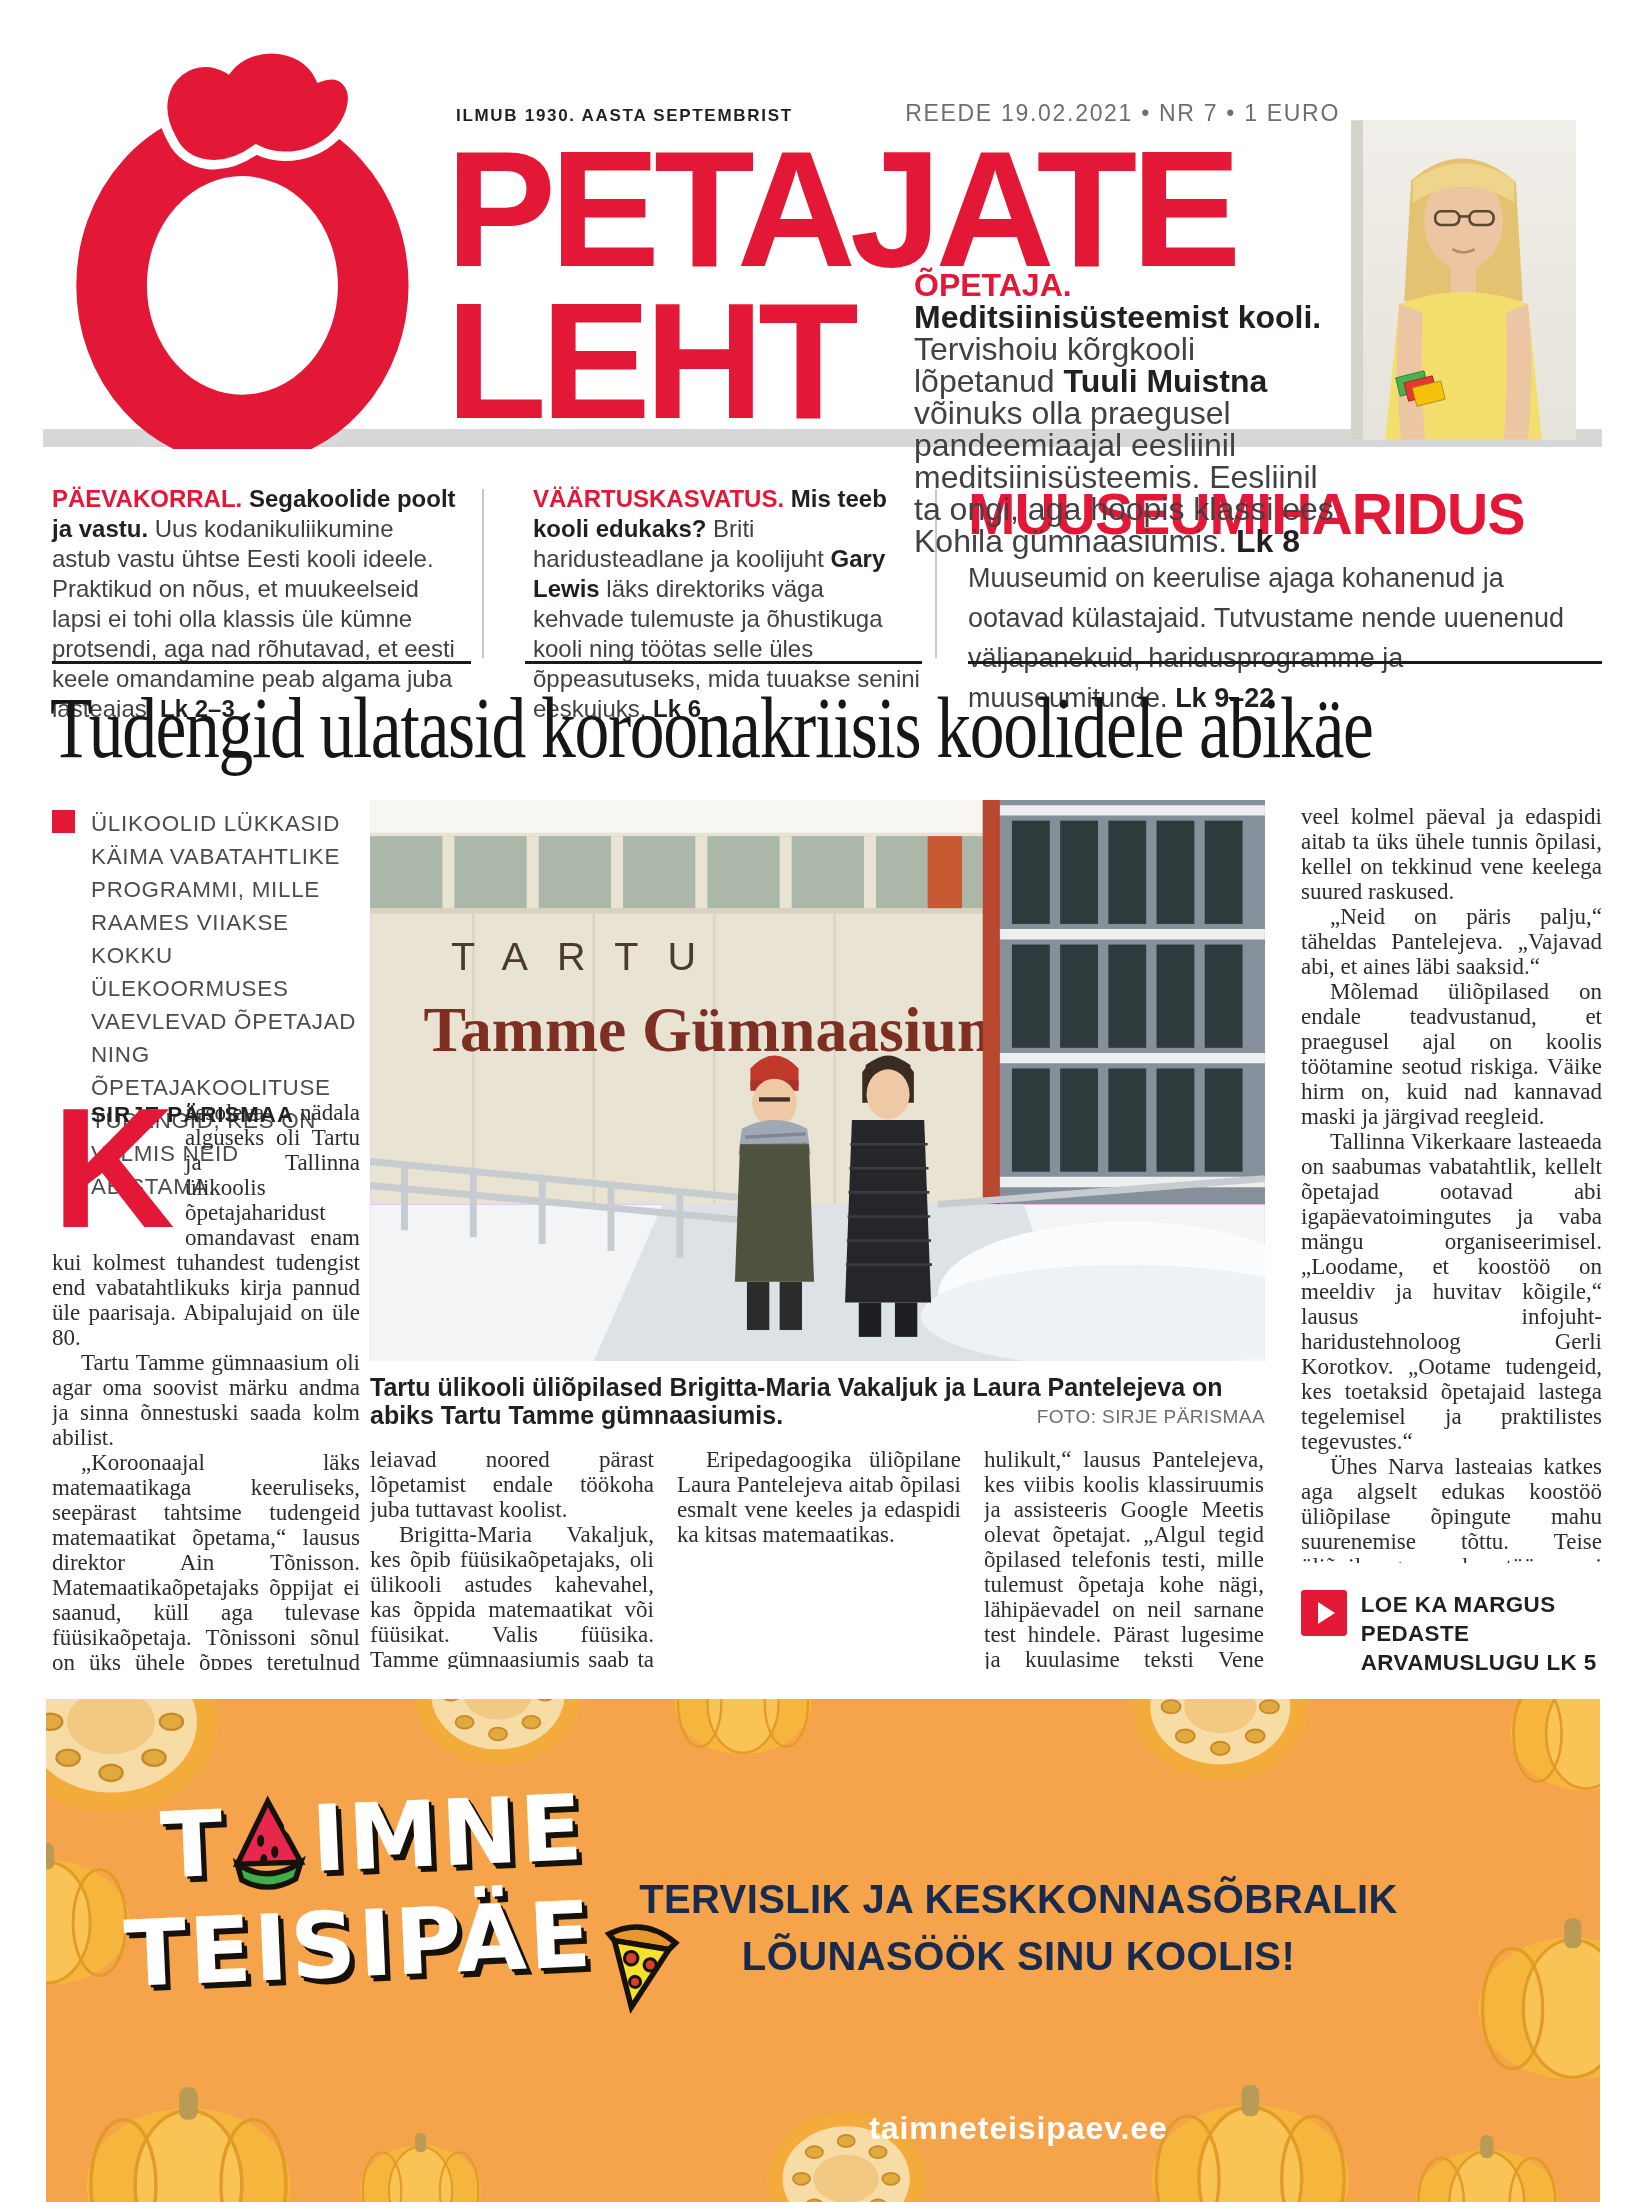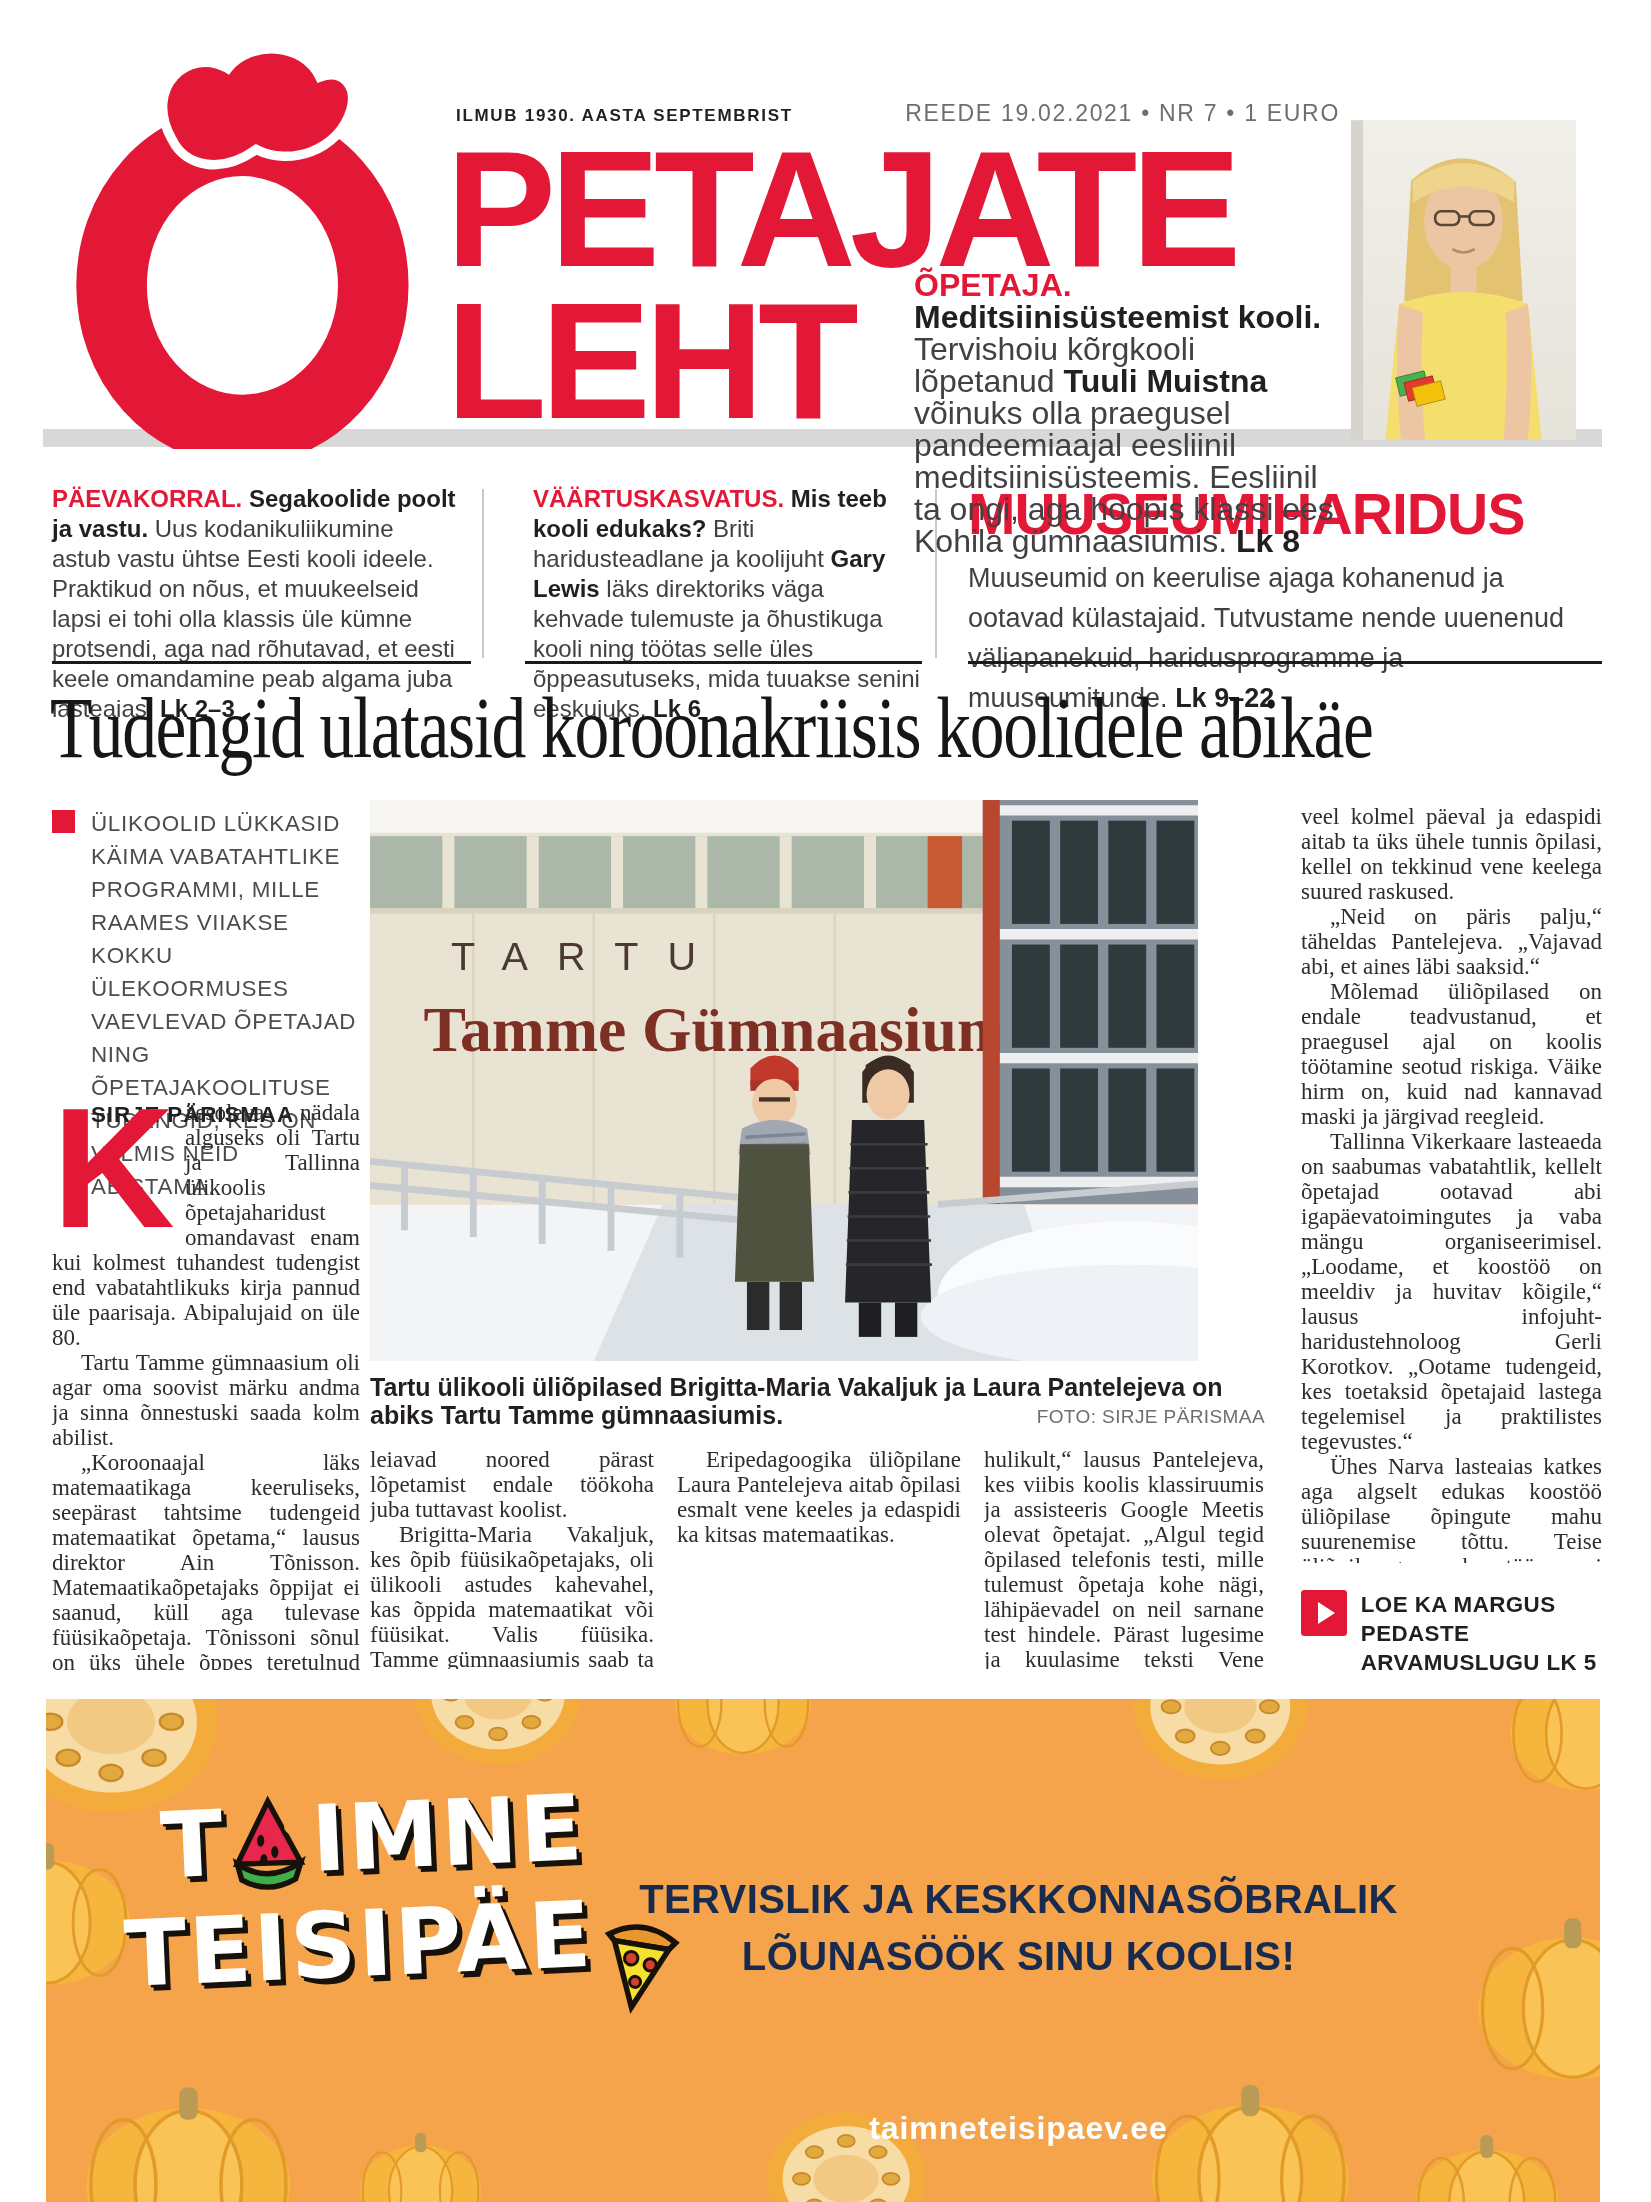--- a/index.html
+++ b/index.html
@@ -48,21 +48,21 @@
   .intro{position:absolute;left:91px;top:807px;width:277px;font-size:22.4px;line-height:33px;
          color:#4c4c4e;letter-spacing:0.7px;}
   .byline{position:absolute;left:91px;top:1054px;font-size:22.4px;font-weight:bold;letter-spacing:0.9px;color:#231f20;margin-top:48px;}
   .serifcol{font-family:"Liberation Serif",serif;font-size:23px;line-height:25px;
             color:#2e2d2c;text-align:justify;overflow:hidden;}
   .serifcol p{margin:0;text-indent:29px;}
   .serifcol p.noindent{text-indent:0;}
   .c1{position:absolute;left:52px;top:1100px;width:308px;height:570px;}
   .dropcap{float:left;font-family:"Liberation Sans",sans-serif;font-weight:bold;color:#e31837;
            font-size:170px;line-height:127px;margin:5.2px 10.3px 0 0;}
-  .photo{position:absolute;left:370px;top:800px;width:828px;height:561px;z-index:2;overflow:hidden;background:#fdba74;}
+  .photo{position:absolute;left:370px;top:800px;width:895px;height:561px;z-index:2;overflow:hidden;background:#d946ef;}
   .caption{position:absolute;left:370px;top:1373px;width:895px;font-size:25px;font-weight:bold;color:#231f20;line-height:28px;}
   .credit{position:absolute;left:370px;top:1406px;width:895px;text-align:right;font-size:19px;color:#6d6e71;letter-spacing:0.4px;}
   .c2{position:absolute;left:370px;top:1447px;width:284px;height:222px;}
   .c3{position:absolute;left:677px;top:1447px;width:284px;height:222px;}
   .c4{position:absolute;left:984px;top:1447px;width:280px;height:222px;}
   .c5{position:absolute;left:1301px;top:804px;width:301px;height:759px;}
   .readmore{position:absolute;left:1301px;top:1590px;width:301px;display:flex;gap:13.8px;align-items:flex-start;}
   .play{width:46px;height:46px;background:#e31837;border-radius:3.4px;flex:0 0 auto;
         display:flex;align-items:center;justify-content:center;}
   .play i{display:block;width:0;height:0;border-top:11.2px solid transparent;border-bottom:11.2px solid transparent;

